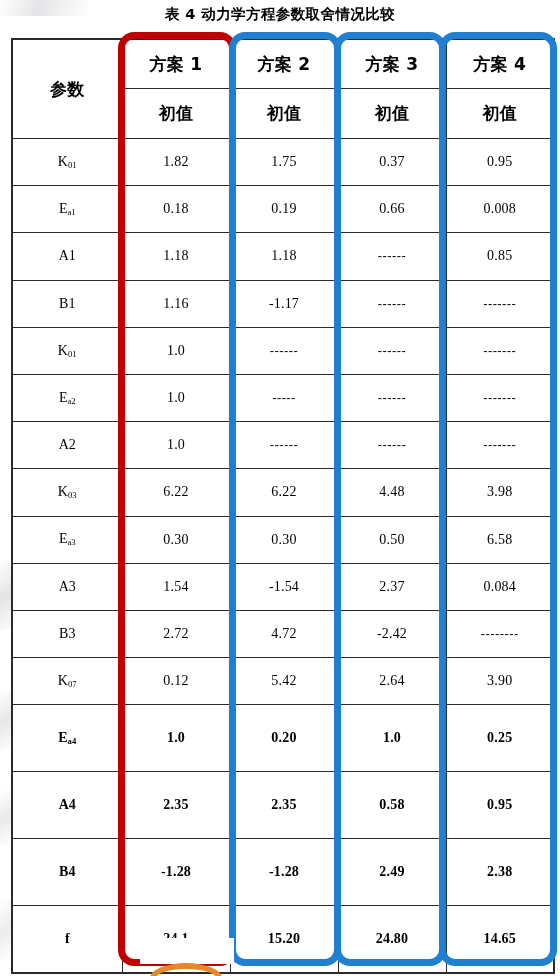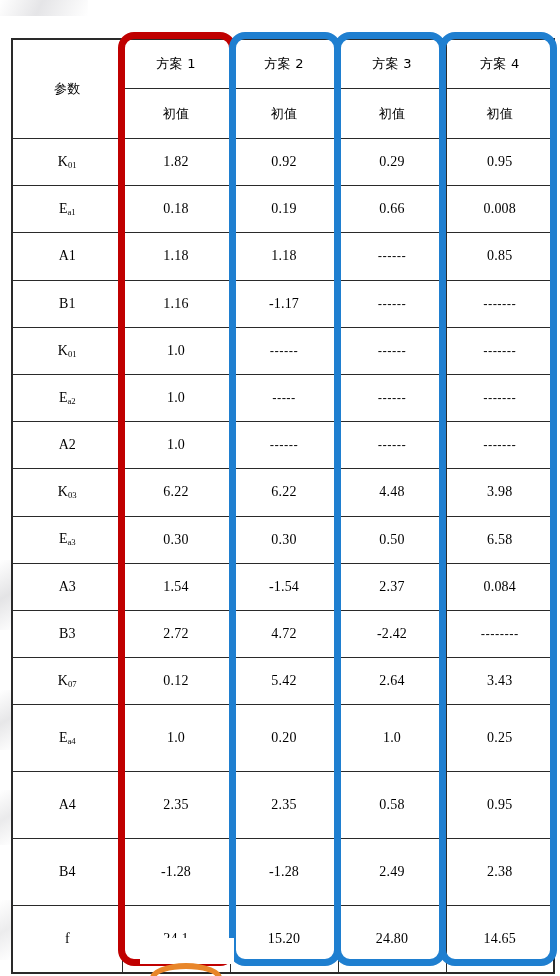--- a/index.html
+++ b/index.html
@@ -75,29 +75,30 @@
   #data-table .outer-bottom { border-bottom-width: 2px; }
   #data-table .outer-left   { border-left-width: 2px; }
   #data-table .outer-right  { border-right-width: 2px; }
 
   col.c-param { width: 110px; }
   col.c-case  { width: 108px; }
 
   tr.hdr-top td { height: 48px; }
   tr.hdr-bot td { height: 49px; }
   tr.data-row td { height: 46.2px; }
-  tr.tall-row td { height: 66px; }
+  tr.tall-row td { height: 66px; font-weight: bold; }
 
   .param-cell {
     font-size: 14.5px;
   }
   .hdr-label {
-    font-size: 13px;
+    font-size: 17px;
     font-family: "DejaVu Sans", "Liberation Sans", sans-serif;
     letter-spacing: 0.3px;
+    font-weight: bold;
   }
   .val {
     font-size: 14px;
     letter-spacing: 0.2px;
     margin-top: 20px;
   }
   .dash {
     font-size: 13px;
     letter-spacing: 0.4px;
     font-family: "Liberation Sans", sans-serif;
@@ -146,20 +147,21 @@
 <body>
 
 <div id="page">
 
   <div class="smudge tl"></div>
   <div class="smudge l1"></div>
   <div class="smudge l2"></div>
   <div class="smudge l3"></div>
   <div class="smudge l4"></div>
 
+  <div id="table-caption">表 4  动力学方程参数取舍情况比较</div>
 
   <table id="data-table">
     <colgroup>
       <col class="c-param">
         <col class="c-case">
         <col class="c-case">
         <col class="c-case">
         <col class="c-case">
     </colgroup>
     <tbody id="table-body">
@@ -172,22 +174,22 @@
         </tr>
         <tr class="hdr-bot">
           <td class=""><span class="hdr-label">初值</span></td>
           <td class=""><span class="hdr-label">初值</span></td>
           <td class=""><span class="hdr-label">初值</span></td>
           <td class="outer-right"><span class="hdr-label">初值</span></td>
         </tr>
         <tr class="data-row">
           <td class="param-cell outer-left">K<sub>01</sub></td>
           <td class=""><span class="val">1.82</span></td>
-          <td class=""><span class="val">0.92</span></td>
-          <td class=""><span class="val">0.29</span></td>
+          <td class=""><span class="val">1.75</span></td>
+          <td class=""><span class="val">0.37</span></td>
           <td class="outer-right"><span class="val">0.95</span></td>
         </tr>
         <tr class="data-row">
           <td class="param-cell outer-left">E<sub>a1</sub></td>
           <td class=""><span class="val">0.18</span></td>
           <td class=""><span class="val">0.19</span></td>
           <td class=""><span class="val">0.66</span></td>
           <td class="outer-right"><span class="val">0.008</span></td>
         </tr>
         <tr class="data-row">
@@ -251,21 +253,21 @@
           <td class=""><span class="val">2.72</span></td>
           <td class=""><span class="val">4.72</span></td>
           <td class=""><span class="val">-2.42</span></td>
           <td class="outer-right"><span class="dash">--------</span></td>
         </tr>
         <tr class="data-row">
           <td class="param-cell outer-left">K<sub>07</sub></td>
           <td class=""><span class="val">0.12</span></td>
           <td class=""><span class="val">5.42</span></td>
           <td class=""><span class="val">2.64</span></td>
-          <td class="outer-right"><span class="val">3.43</span></td>
+          <td class="outer-right"><span class="val">3.90</span></td>
         </tr>
         <tr class="tall-row">
           <td class="param-cell outer-left">E<sub>a4</sub></td>
           <td class=""><span class="val">1.0</span></td>
           <td class=""><span class="val">0.20</span></td>
           <td class=""><span class="val">1.0</span></td>
           <td class="outer-right"><span class="val">0.25</span></td>
         </tr>
         <tr class="tall-row">
           <td class="param-cell outer-left">A4</td>

